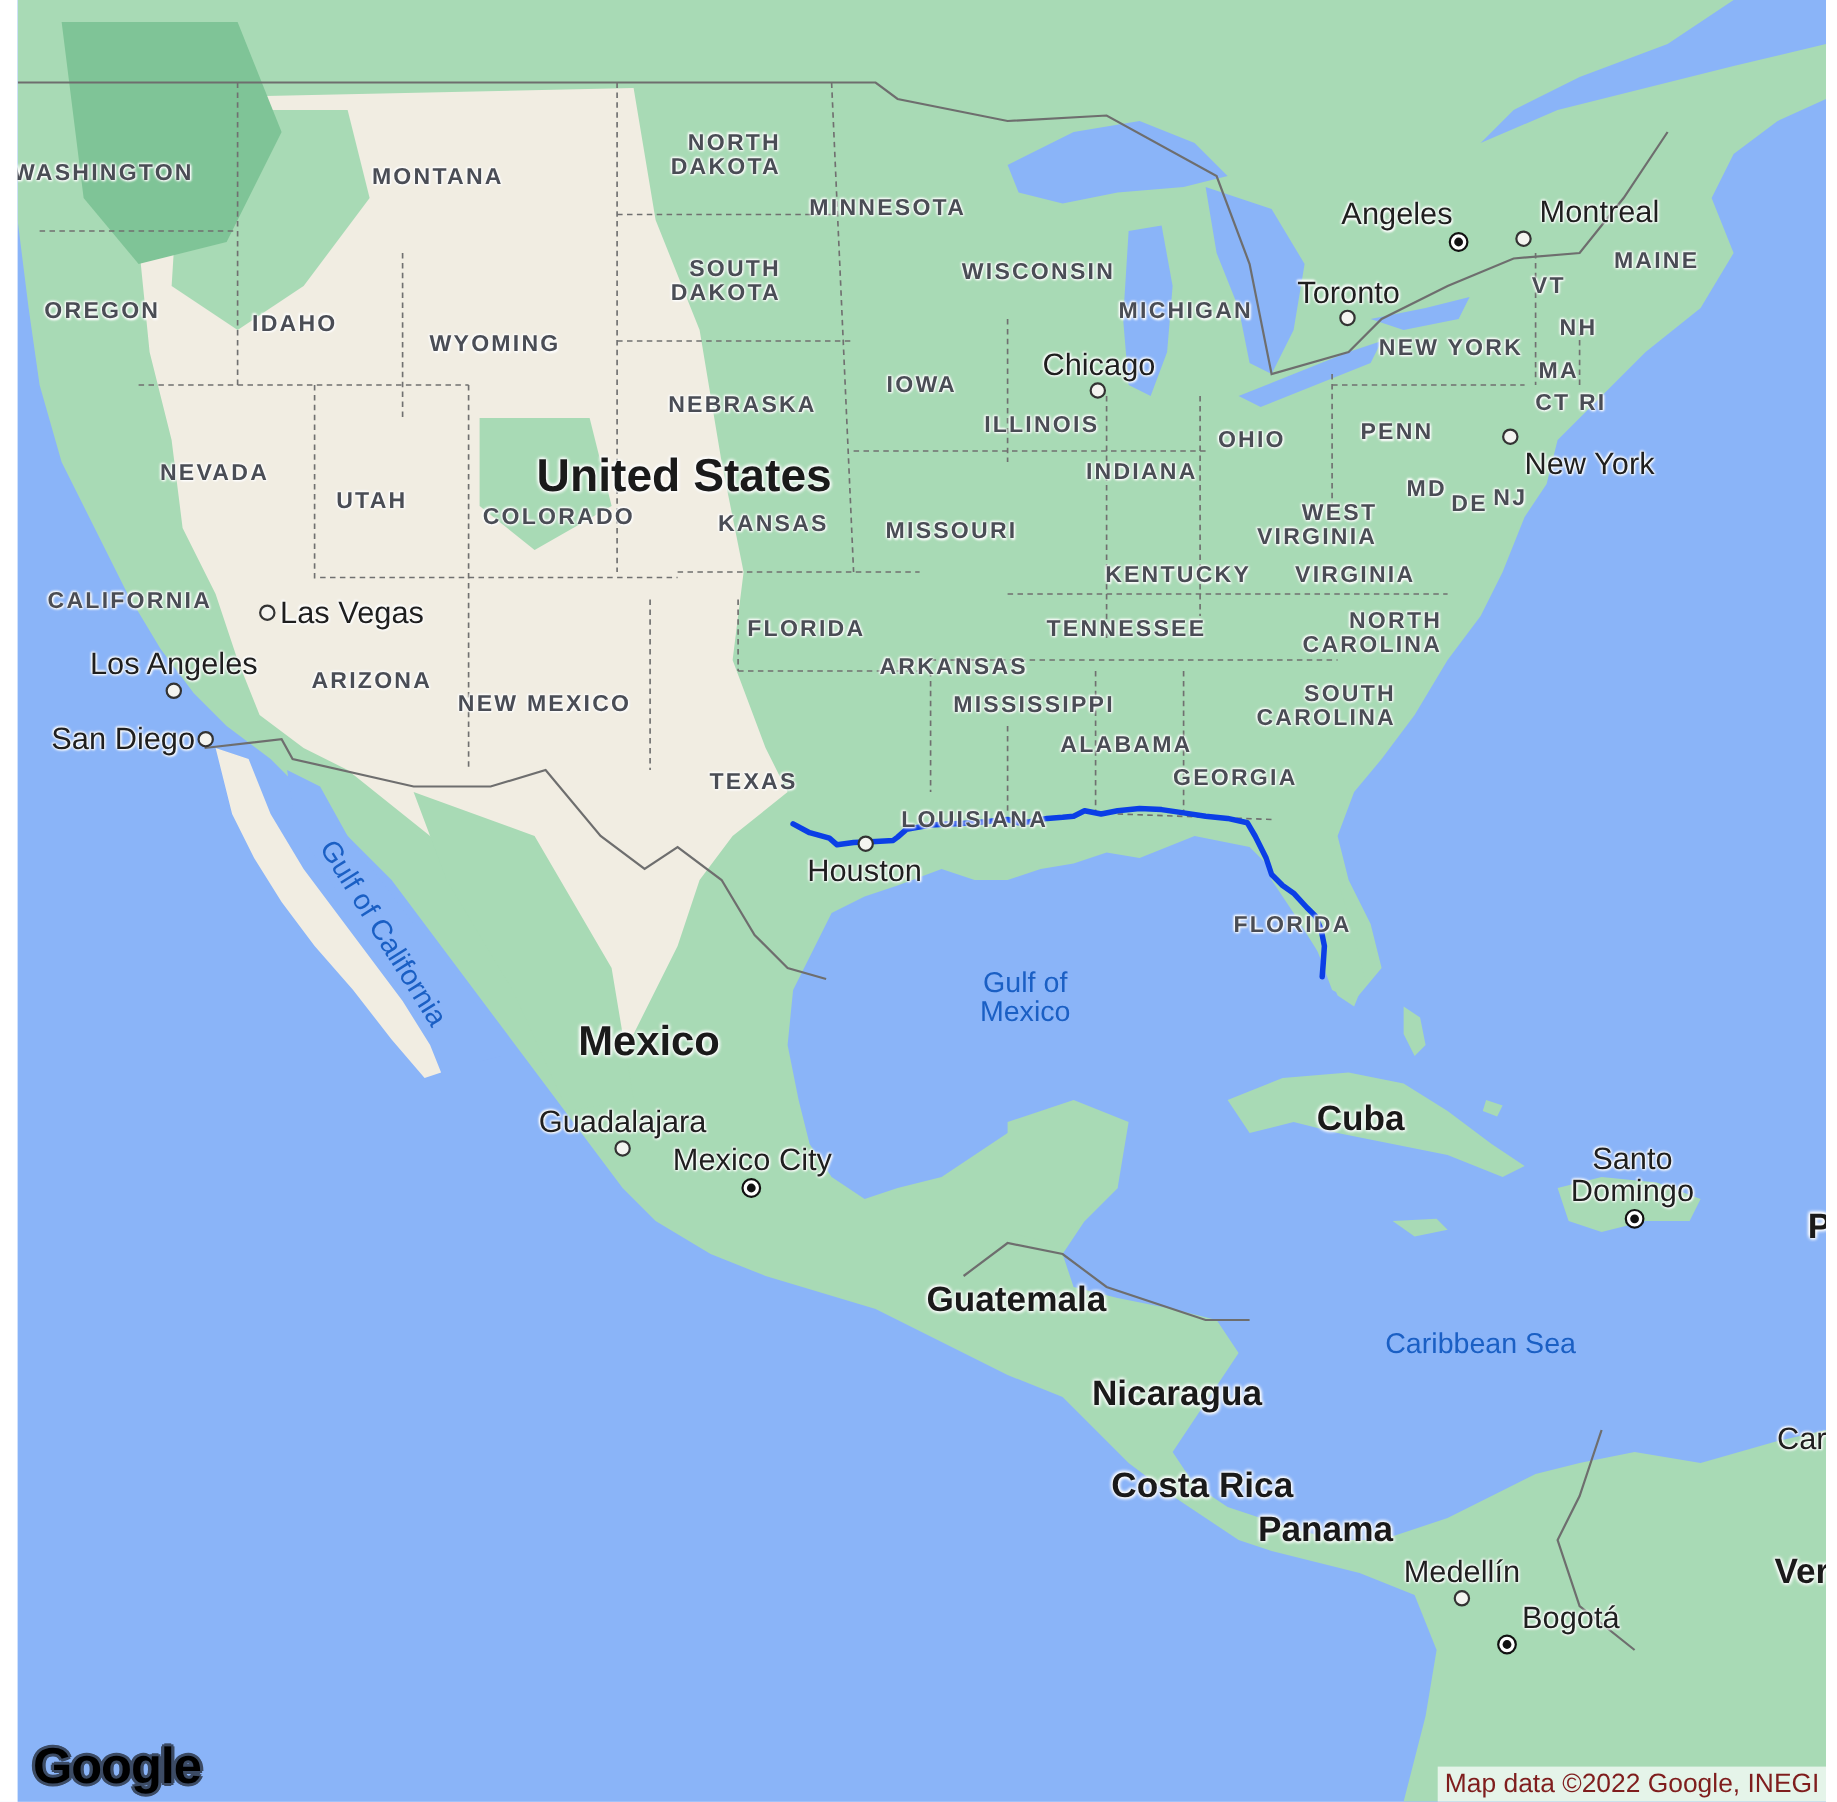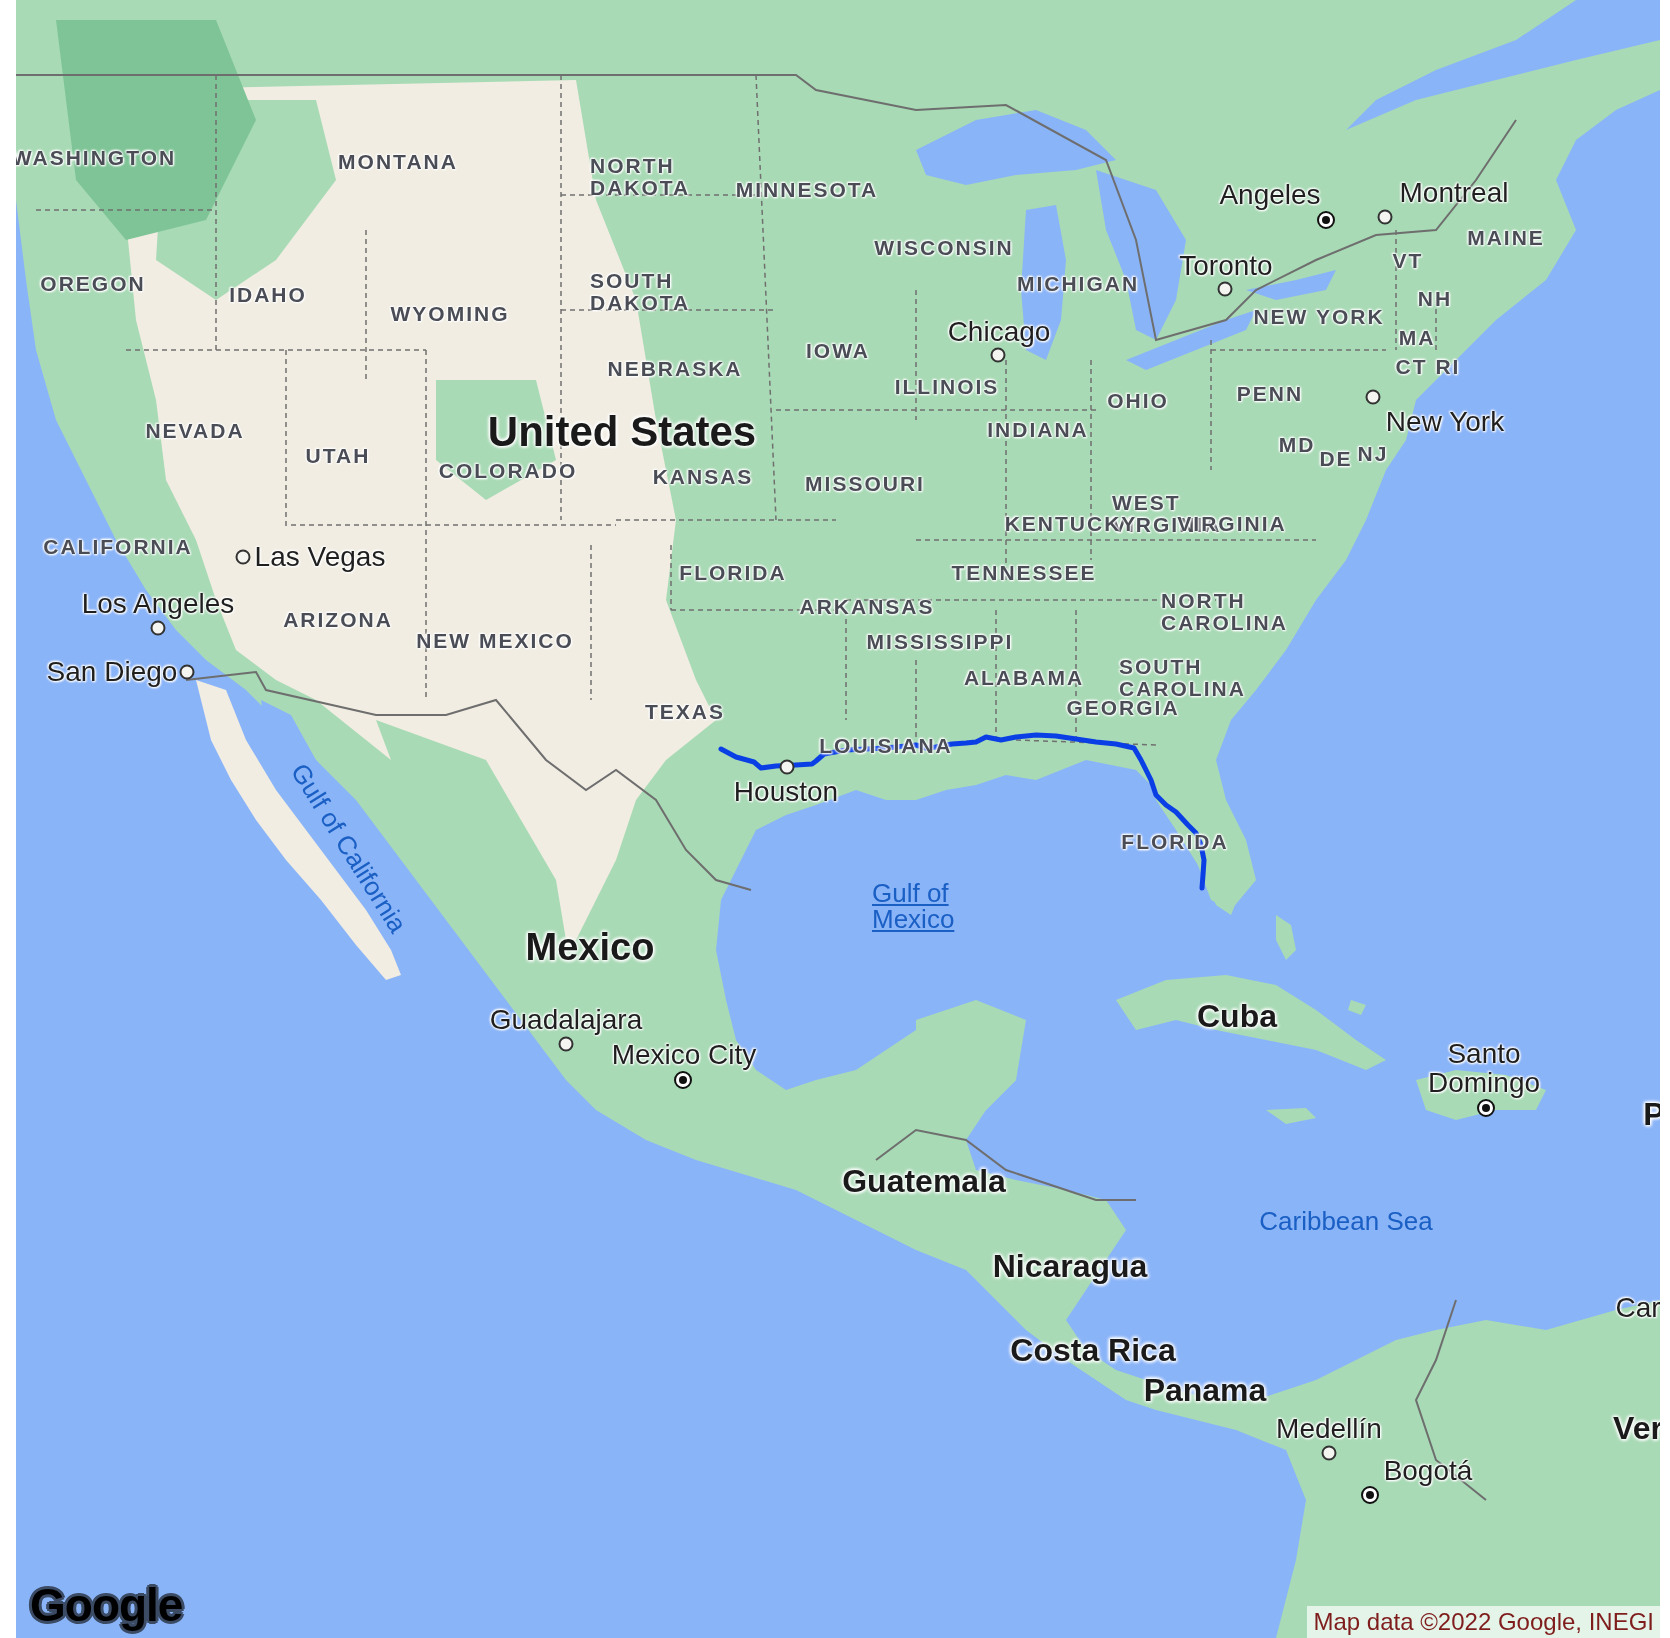--- a/index.html
+++ b/index.html
@@ -2,29 +2,29 @@
 <html><head>
   <meta charset="utf-8">
   <style>
     html, body { margin: 0; padding: 0; background: #ffffff; }
     body { width: 1670px; height: 1638px; position: relative; overflow: hidden; font-family: "Liberation Sans", sans-serif; }
     #map { position: absolute; left: 16px; top: 0; width: 1644px; height: 1638px; overflow: hidden; background: #8ab4f8; }
     #map svg.base { position: absolute; left: 0; top: 0; }
     .lbl { position: absolute; white-space: nowrap; transform: translate(-50%, -50%); line-height: 1; }
     .state { font-size: 21px; font-weight: 700; letter-spacing: 2px; color: #4a4d55;
       text-shadow: 0 0 3px #fff, 0 0 3px #fff, 1px 1px 2px #fff, -1px -1px 2px #fff; }
-    .state.multi { white-space: normal; text-align: left; line-height: 1.05; margin-top: 36px; }
+    .state.multi { white-space: normal; text-align: right; line-height: 1.05; }
     .city { font-size: 28px; font-weight: 400; color: #1f1f1f;
       text-shadow: 0 0 3px #fff, 0 0 3px #fff, 1px 1px 2px #fff, -1px -1px 2px #fff; }
     .country { font-size: 38px; font-weight: 700; color: #1a1a1a;
       text-shadow: 0 0 4px #fff, 0 0 4px #fff, 1px 1px 3px #fff, -1px -1px 3px #fff; }
     .country.big { font-size: 42px; }
     .country.mid { font-size: 32px; }
     .water { font-size: 26px; color: #1a5fc4; }
-    .water.multi { white-space: normal; text-align: left; line-height: 1.0; text-decoration: underline; }
+    .water.multi { white-space: normal; text-align: center; line-height: 1.0; }
     .dot { position: absolute; width: 11px; height: 11px; border-radius: 50%; background: #f4f4f0; border: 2px solid #333; transform: translate(-50%, -50%); }
     .capital { position: absolute; width: 14px; height: 14px; border-radius: 50%; background: #fff; border: 2px solid #111; transform: translate(-50%, -50%); }
     .capital::after { content: ""; position: absolute; left: 3px; top: 3px; width: 8px; height: 8px; border-radius: 50%; background: #111; }
     #google-logo { position: absolute; left: 14px; bottom: 6px; font-size: 46px; font-weight: 700; color: #000000; letter-spacing: -1px;
       text-shadow: -3px 0 0 #3c4b64, 3px 0 0 #3c4b64, 0 -3px 0 #3c4b64, 0 3px 0 #3c4b64, -2px -2px 0 #3c4b64, 2px 2px 0 #3c4b64, -2px 2px 0 #3c4b64, 2px -2px 0 #3c4b64; }
     #attribution { position: absolute; right: 0; bottom: 0; background: rgba(255,255,255,0.7); padding: 2px 6px; font-size: 24px; color: #7f1d1d; }
     #gutter-right { position: absolute; left: 1660px; top: 0; width: 10px; height: 1638px; background: #fff; }
   </style>
 </head>
 <body>

